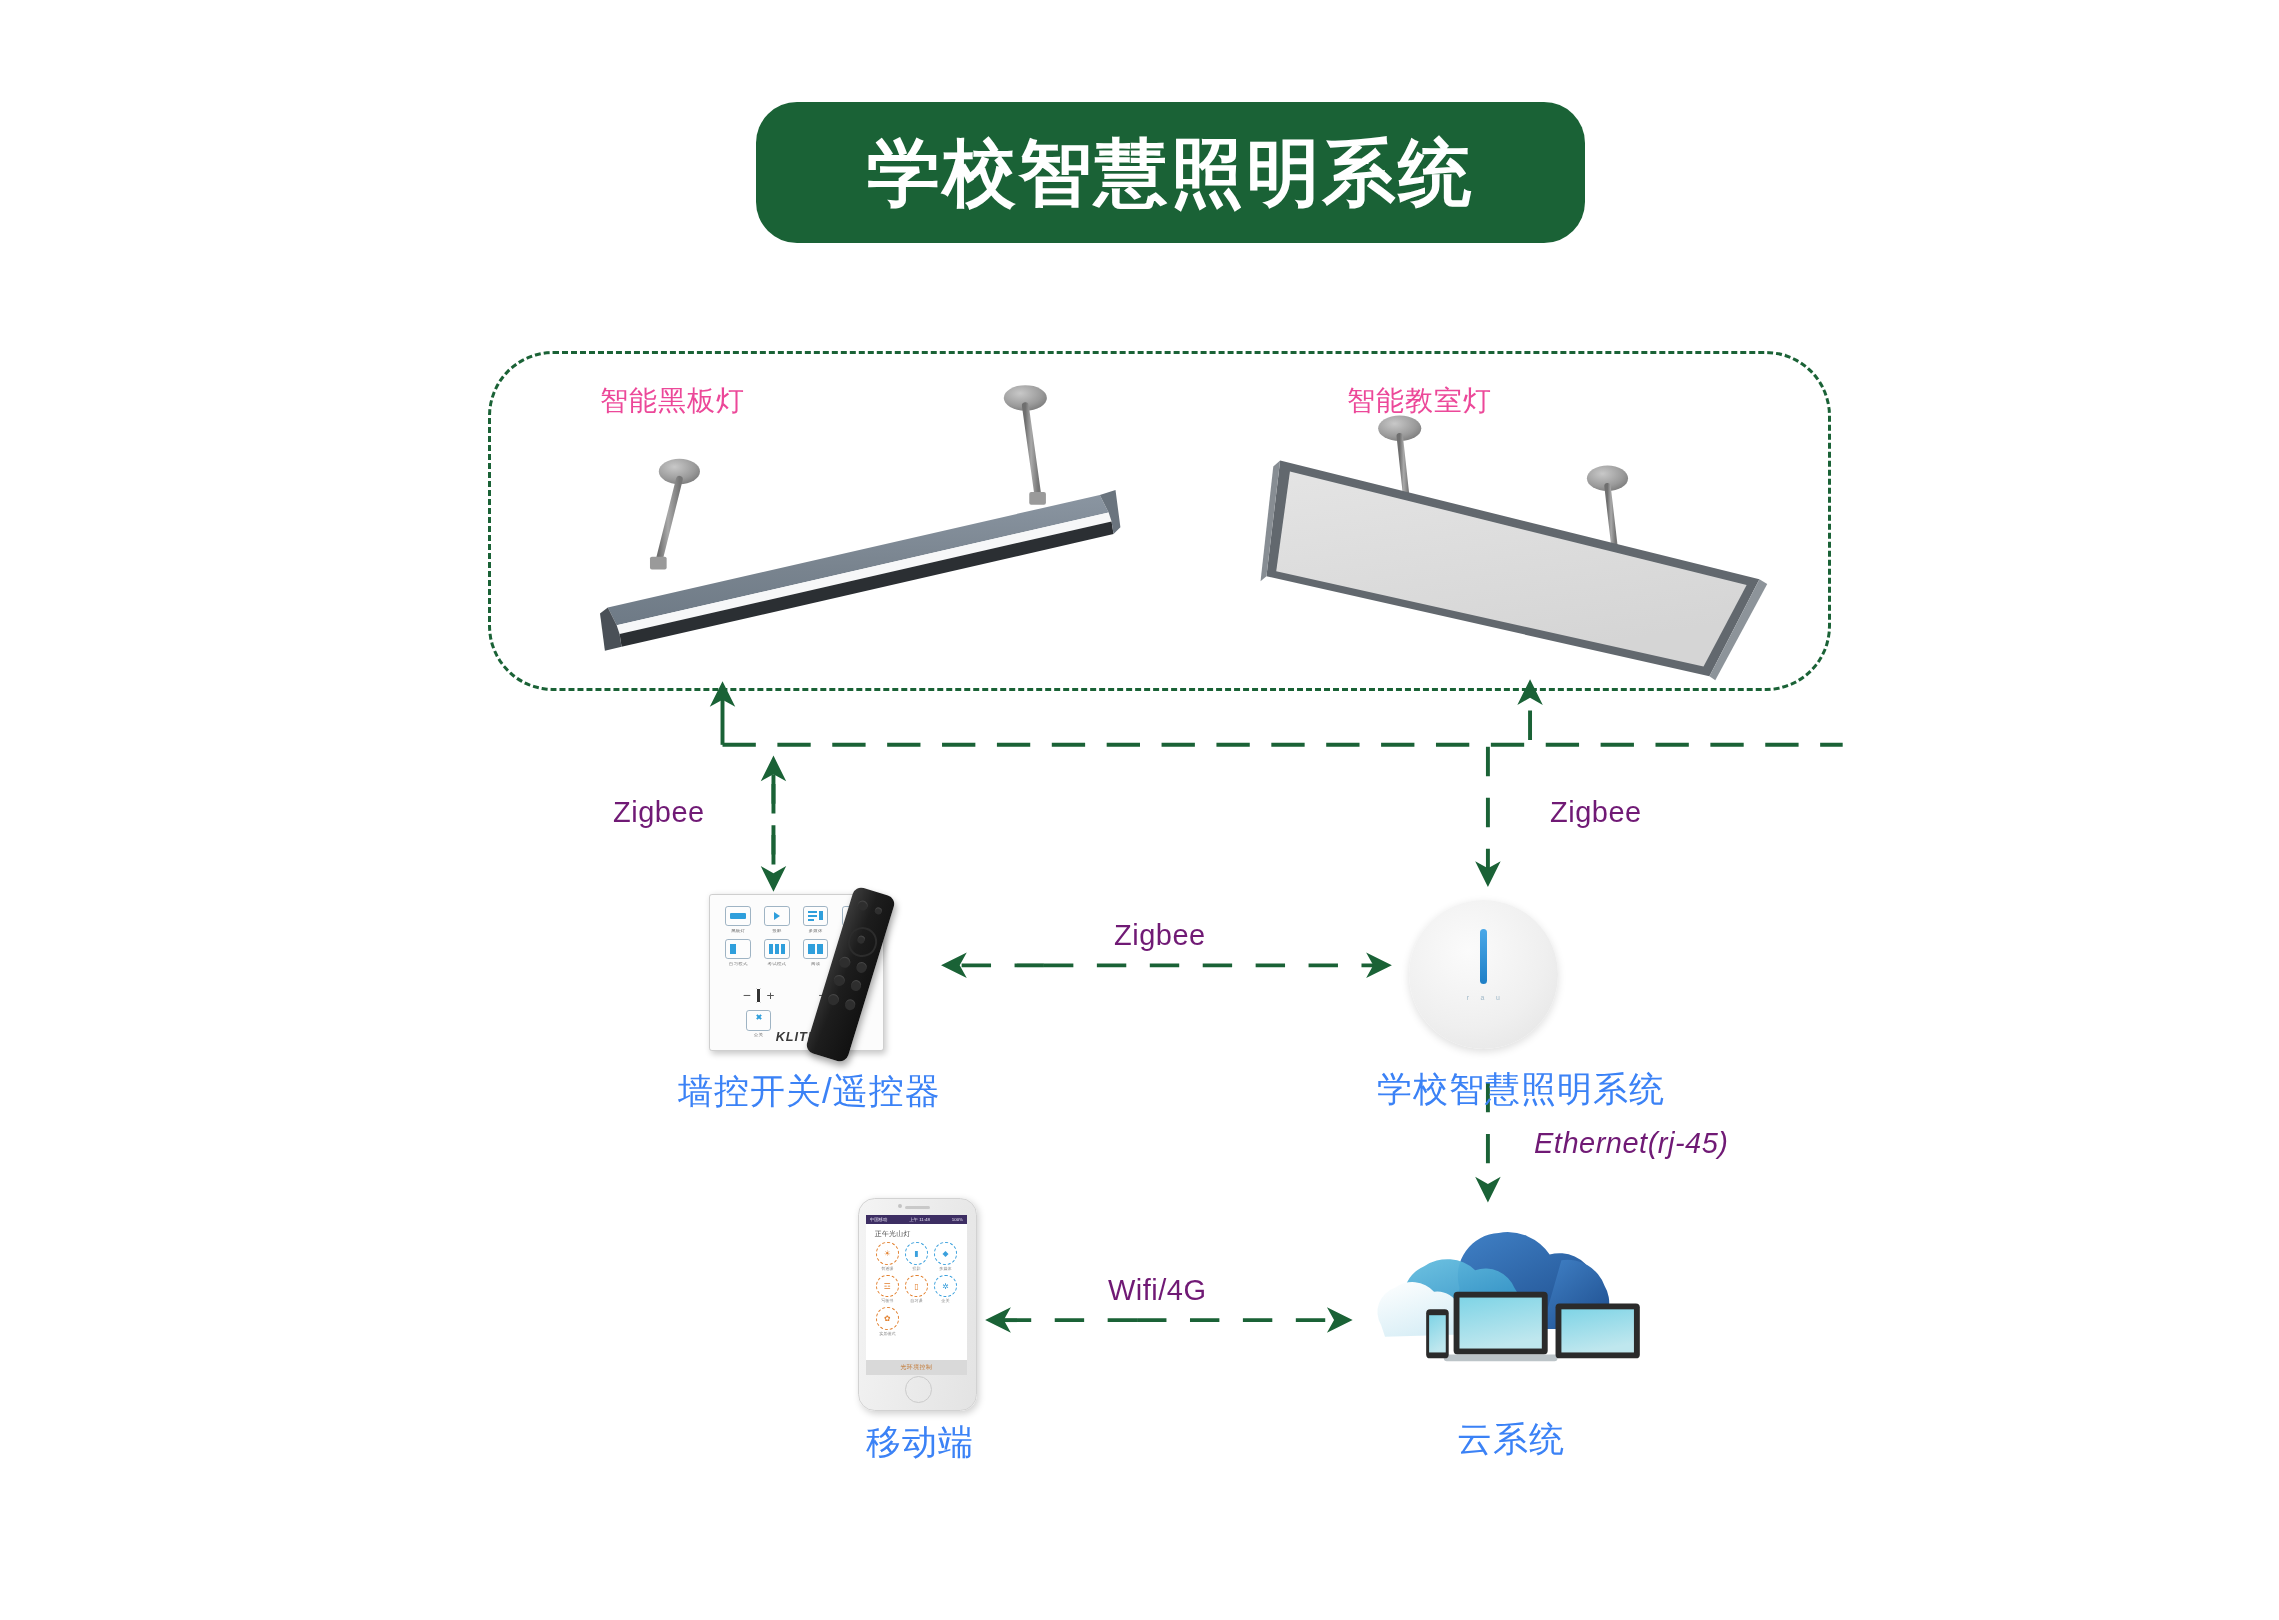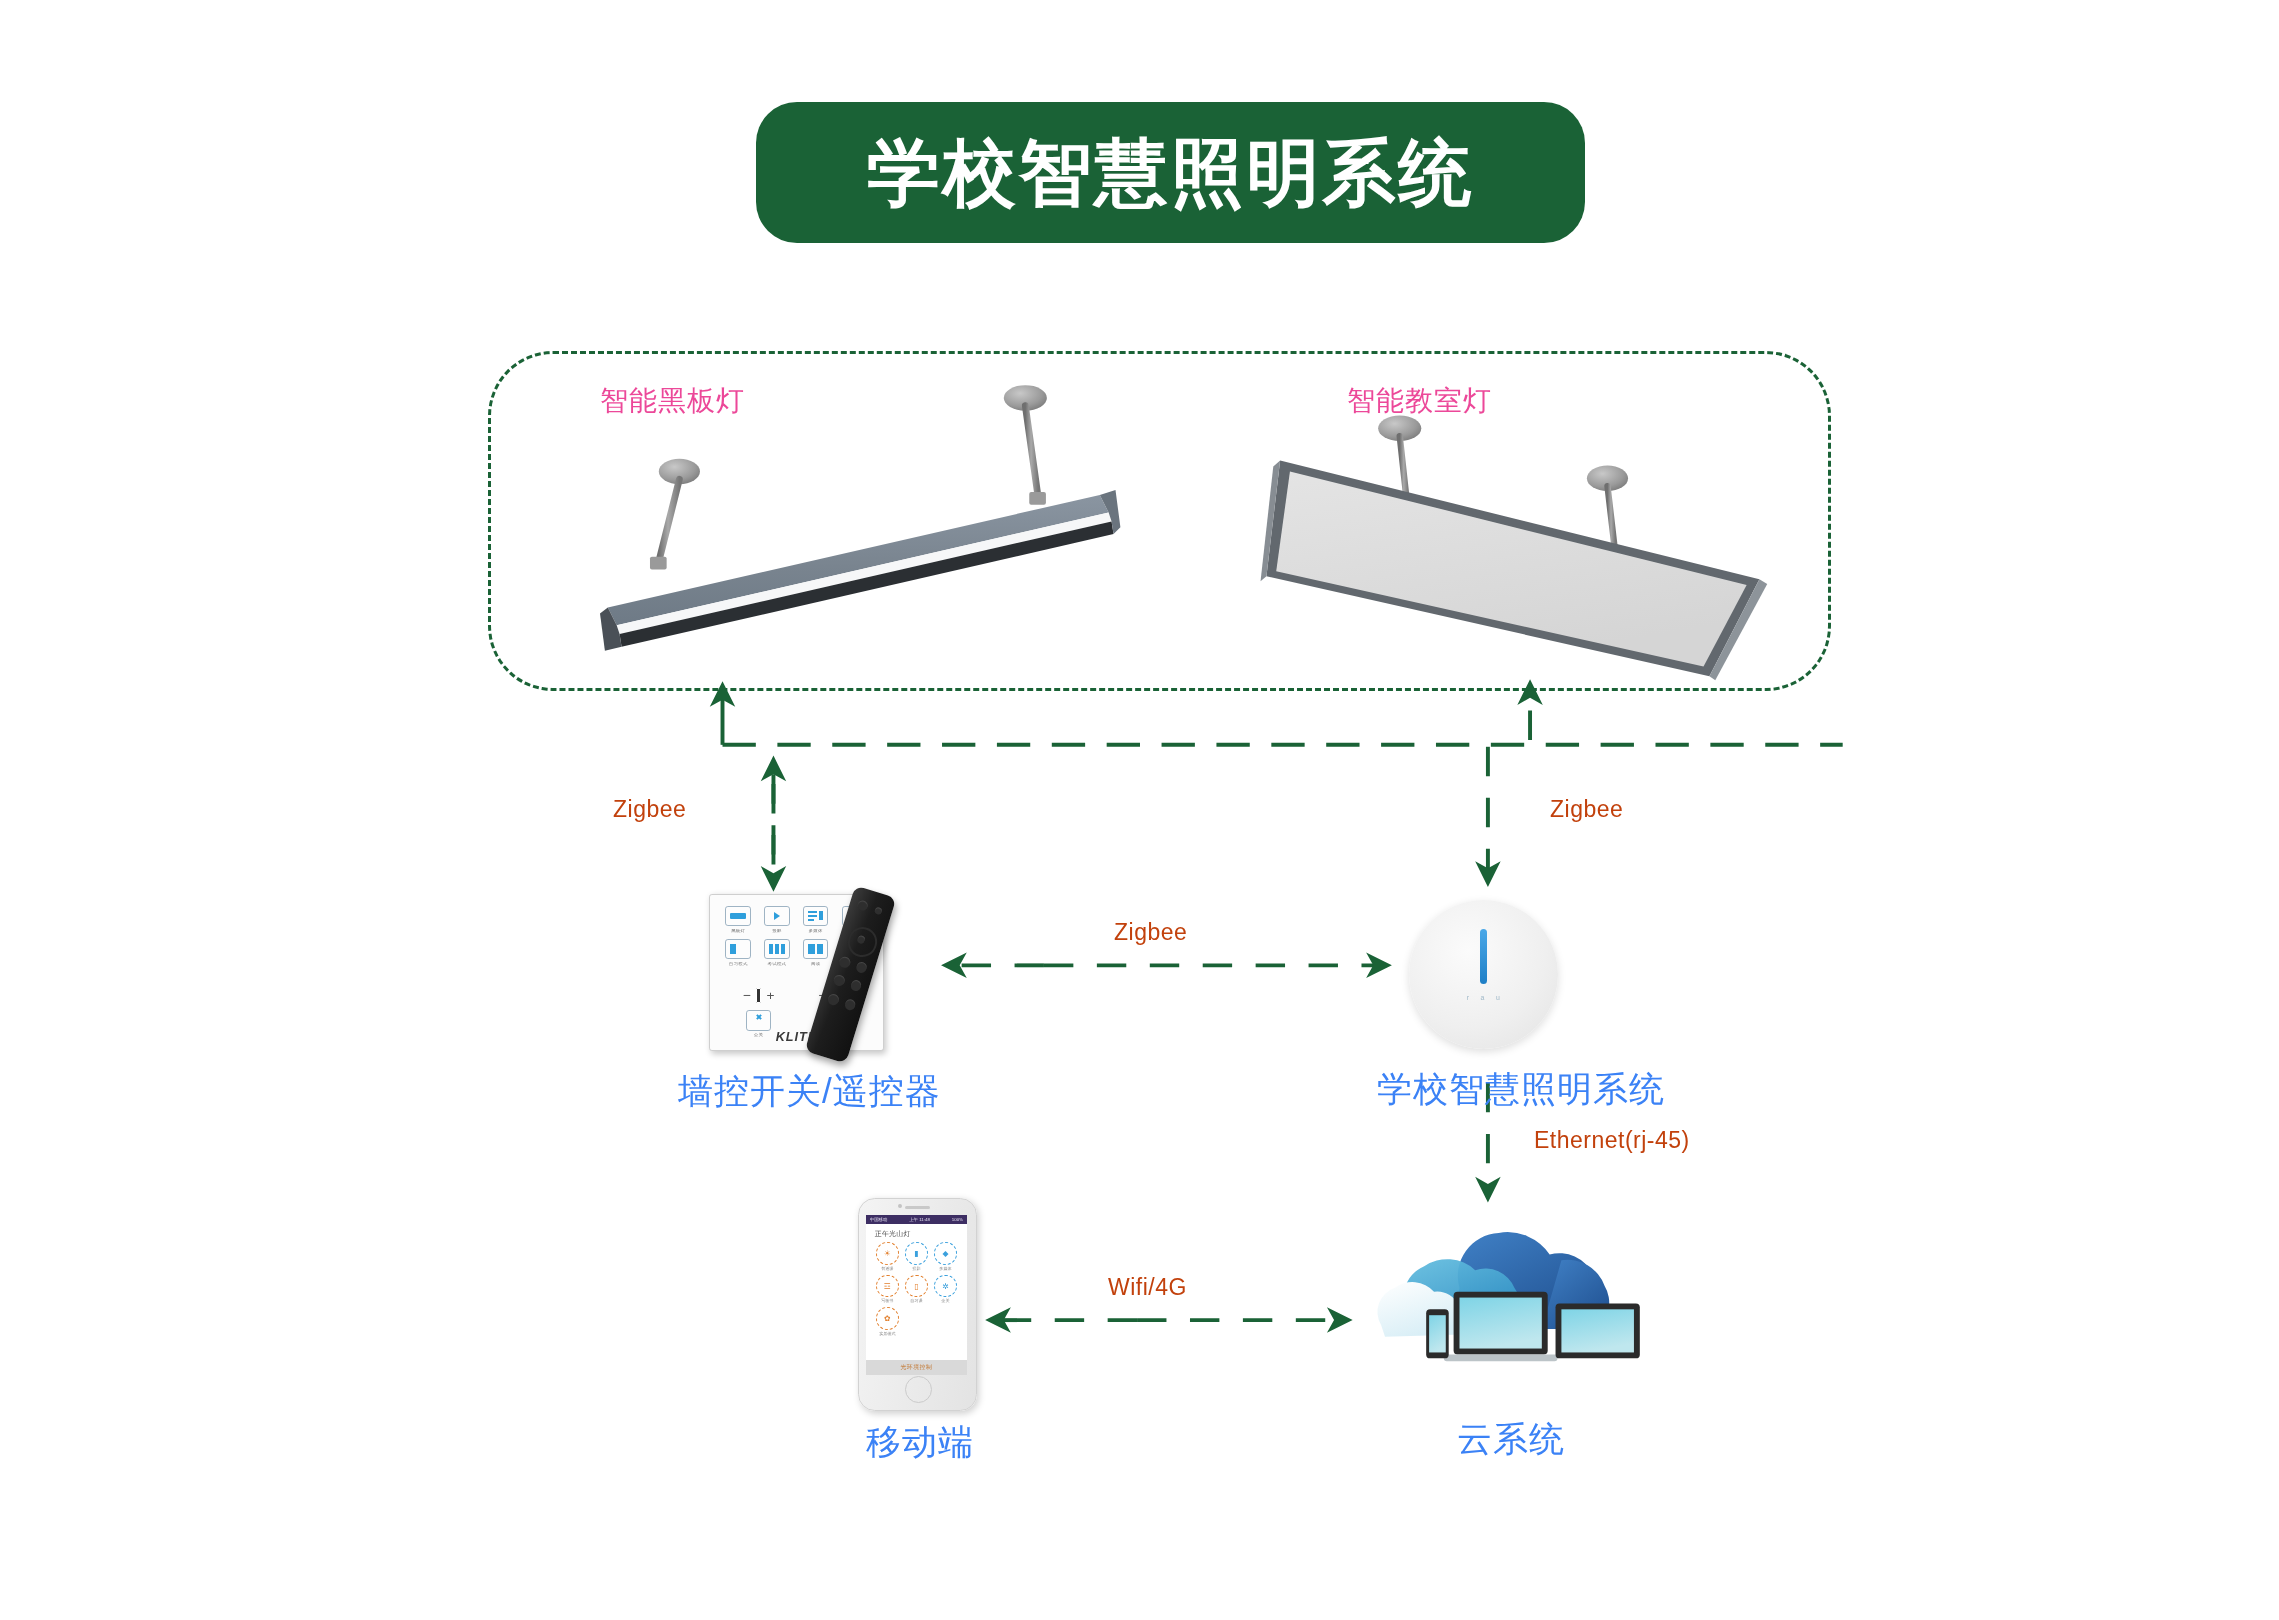--- a/index.html
+++ b/index.html
@@ -29,21 +29,21 @@
   }
 
   
   .label-cn{
     font-size:28px;color:#ec4899;white-space:nowrap;letter-spacing:1px;font-family:Liberation Mono, monospace;
   }
   .label-big{
     font-size:35px;color:#3b82f6;white-space:nowrap;letter-spacing:1px;
   }
   .link-label{
-    font-size:23px;color:#c2410c;white-space:nowrap;letter-spacing:0.5px;
+    font-size:29px;color:#701a75;white-space:nowrap;letter-spacing:0.5px;
   }
 
   
   #vector-layer{left:0;top:0;width:2280px;height:1620px;pointer-events:none;}
 
   
   #wall-switch{left:709px;top:894px;width:176px;height:159px;}
   .ws-face{
     position:absolute;left:0;top:0;width:173px;height:155px;
     background:#fcfcfc;border:1.5px solid #cfcfcf;border-radius:2.9px;
@@ -474,15 +474,15 @@
   </div>
   <span class="home"></span>
 </div>
 <div class="abs label-big" style="left:866px;top:1419px;">移动端</div>
 
 <div class="abs label-big" style="left:1457px;top:1416px;">云系统</div>
 
 <div class="abs link-label" style="left:613px;top:796px;">Zigbee</div>
 <div class="abs link-label" style="left:1550px;top:796px;">Zigbee</div>
 <div class="abs link-label" style="left:1114px;top:919px;">Zigbee</div>
-<div class="abs link-label" style="left:1534px;top:1127px;">Ethernet(rj-45)</div>
+<div class="abs link-label" style="left:1534px;top:1127px;font-style:italic;">Ethernet(rj-45)</div>
 <div class="abs link-label" style="left:1108px;top:1274px;">Wifi/4G</div>
 
 
 </body></html>

